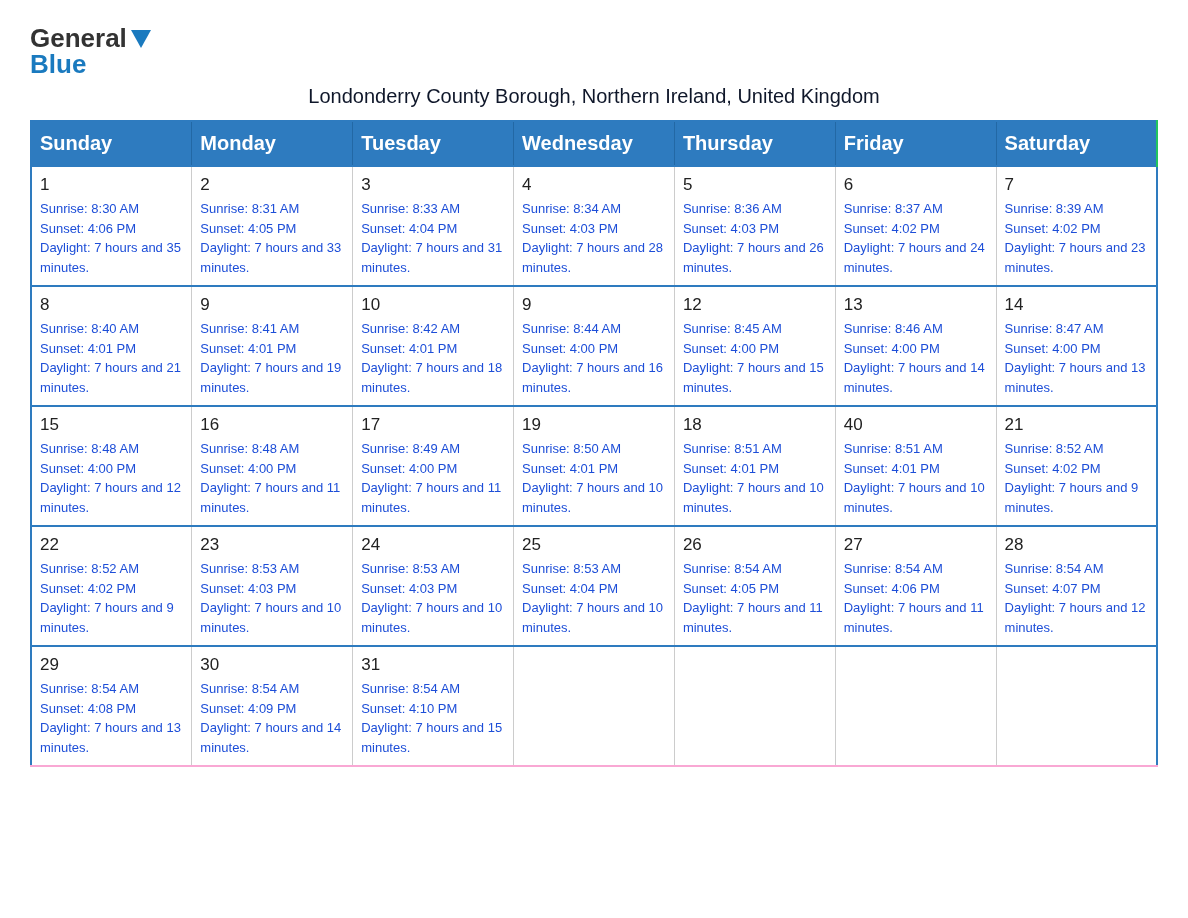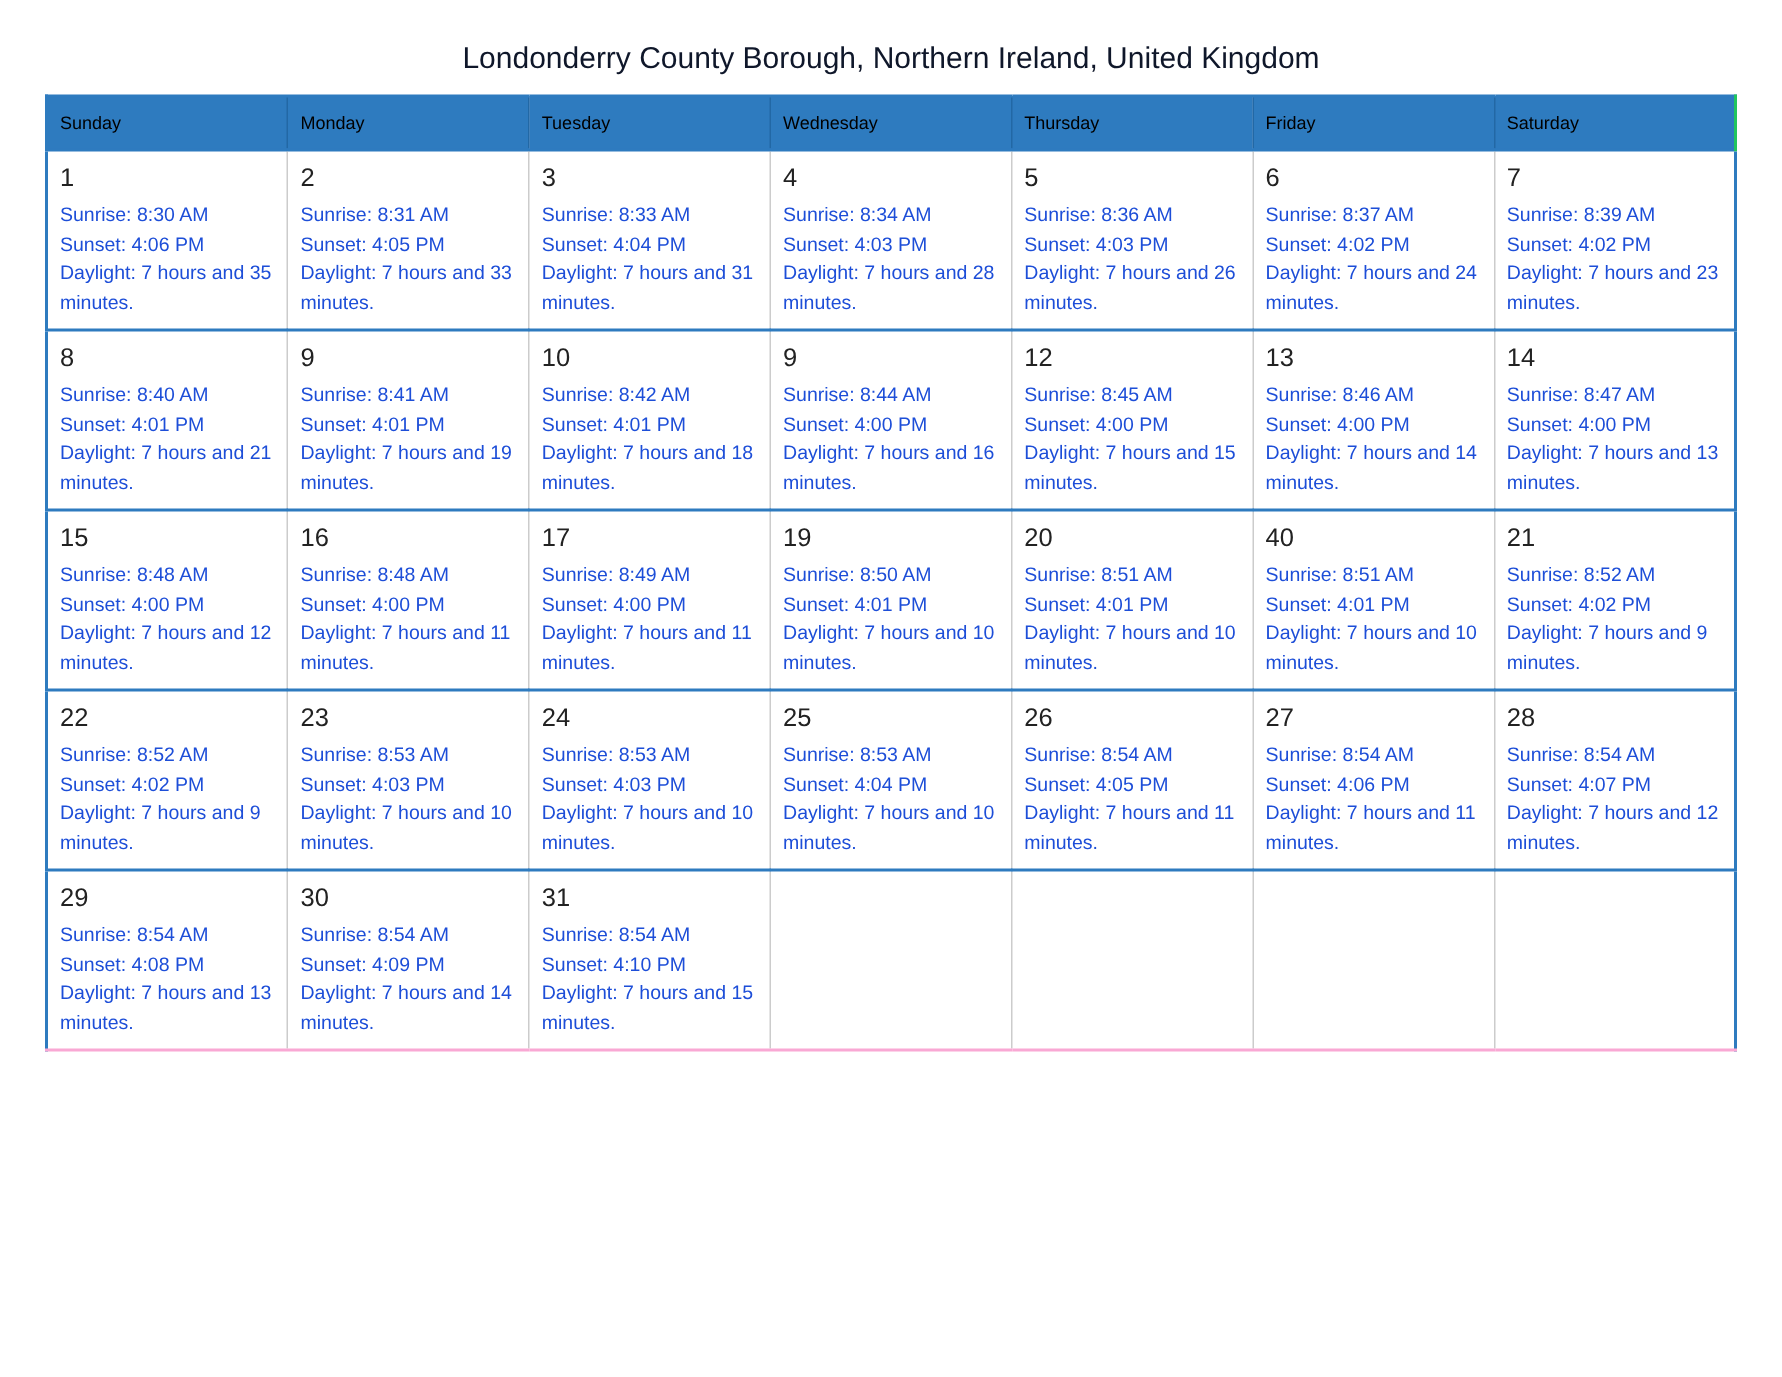--- a/index.html
+++ b/index.html
@@ -57,24 +57,24 @@
       font-size: 20px;
       color: #0f172a;
       margin-bottom: 12px;
     }
     table {
       width: 100%;
       border-collapse: collapse;
     }
     thead tr th {
       background-color: #2e7bbf;
-      color: #000000;
+      color: #ffffff;
       padding: 10px 8px;
-      font-size: 12px;
-      font-weight: normal;
+      font-size: 20px;
+      font-weight: bold;
       text-align: left;
       border: 1px solid #2268a5;
     }
     tbody tr td {
       vertical-align: top;
       padding: 8px;
       border: 1px solid #ccc;
       font-size: 13.5px;
       color: #333;
       width: 14.28%;
@@ -123,20 +123,27 @@
       border-top: 2px solid #2e7bbf;
     }
     .empty-cell {
       background: #fff;
     }
   </style>
 </head>
 <body>
 
 <div class="header-area">
+  <div class="logo">
+    <div style="display:flex; align-items:center;">
+      <span class="logo-general">General</span>
+      <div class="logo-triangle"></div>
+    </div>
+    <span class="logo-blue">Blue</span>
+  </div>
 </div>
 
 <div class="subtitle">Londonderry County Borough, Northern Ireland, United Kingdom</div>
 
 <table>
   <thead>
     <tr>
     <th>Sunday</th>
         <th>Monday</th>
         <th>Tuesday</th>
@@ -181,21 +188,21 @@
       </tr>
       <tr class="week-row">
         <td><span class="day-number">15</span>
         <span class="day-info">Sunrise: 8:48 AM<br>Sunset: 4:00 PM<br>Daylight: 7 hours and 12 minutes.</span></td>
         <td><span class="day-number">16</span>
         <span class="day-info">Sunrise: 8:48 AM<br>Sunset: 4:00 PM<br>Daylight: 7 hours and 11 minutes.</span></td>
         <td><span class="day-number">17</span>
         <span class="day-info">Sunrise: 8:49 AM<br>Sunset: 4:00 PM<br>Daylight: 7 hours and 11 minutes.</span></td>
         <td><span class="day-number">19</span>
         <span class="day-info">Sunrise: 8:50 AM<br>Sunset: 4:01 PM<br>Daylight: 7 hours and 10 minutes.</span></td>
-        <td><span class="day-number">20</span>
+        <td><span class="day-number">18</span>
         <span class="day-info">Sunrise: 8:51 AM<br>Sunset: 4:01 PM<br>Daylight: 7 hours and 10 minutes.</span></td>
         <td><span class="day-number">40</span>
         <span class="day-info">Sunrise: 8:51 AM<br>Sunset: 4:01 PM<br>Daylight: 7 hours and 10 minutes.</span></td>
         <td><span class="day-number">21</span>
         <span class="day-info">Sunrise: 8:52 AM<br>Sunset: 4:02 PM<br>Daylight: 7 hours and 9 minutes.</span></td>
       </tr>
       <tr class="week-row">
         <td><span class="day-number">22</span>
         <span class="day-info">Sunrise: 8:52 AM<br>Sunset: 4:02 PM<br>Daylight: 7 hours and 9 minutes.</span></td>
         <td><span class="day-number">23</span>

